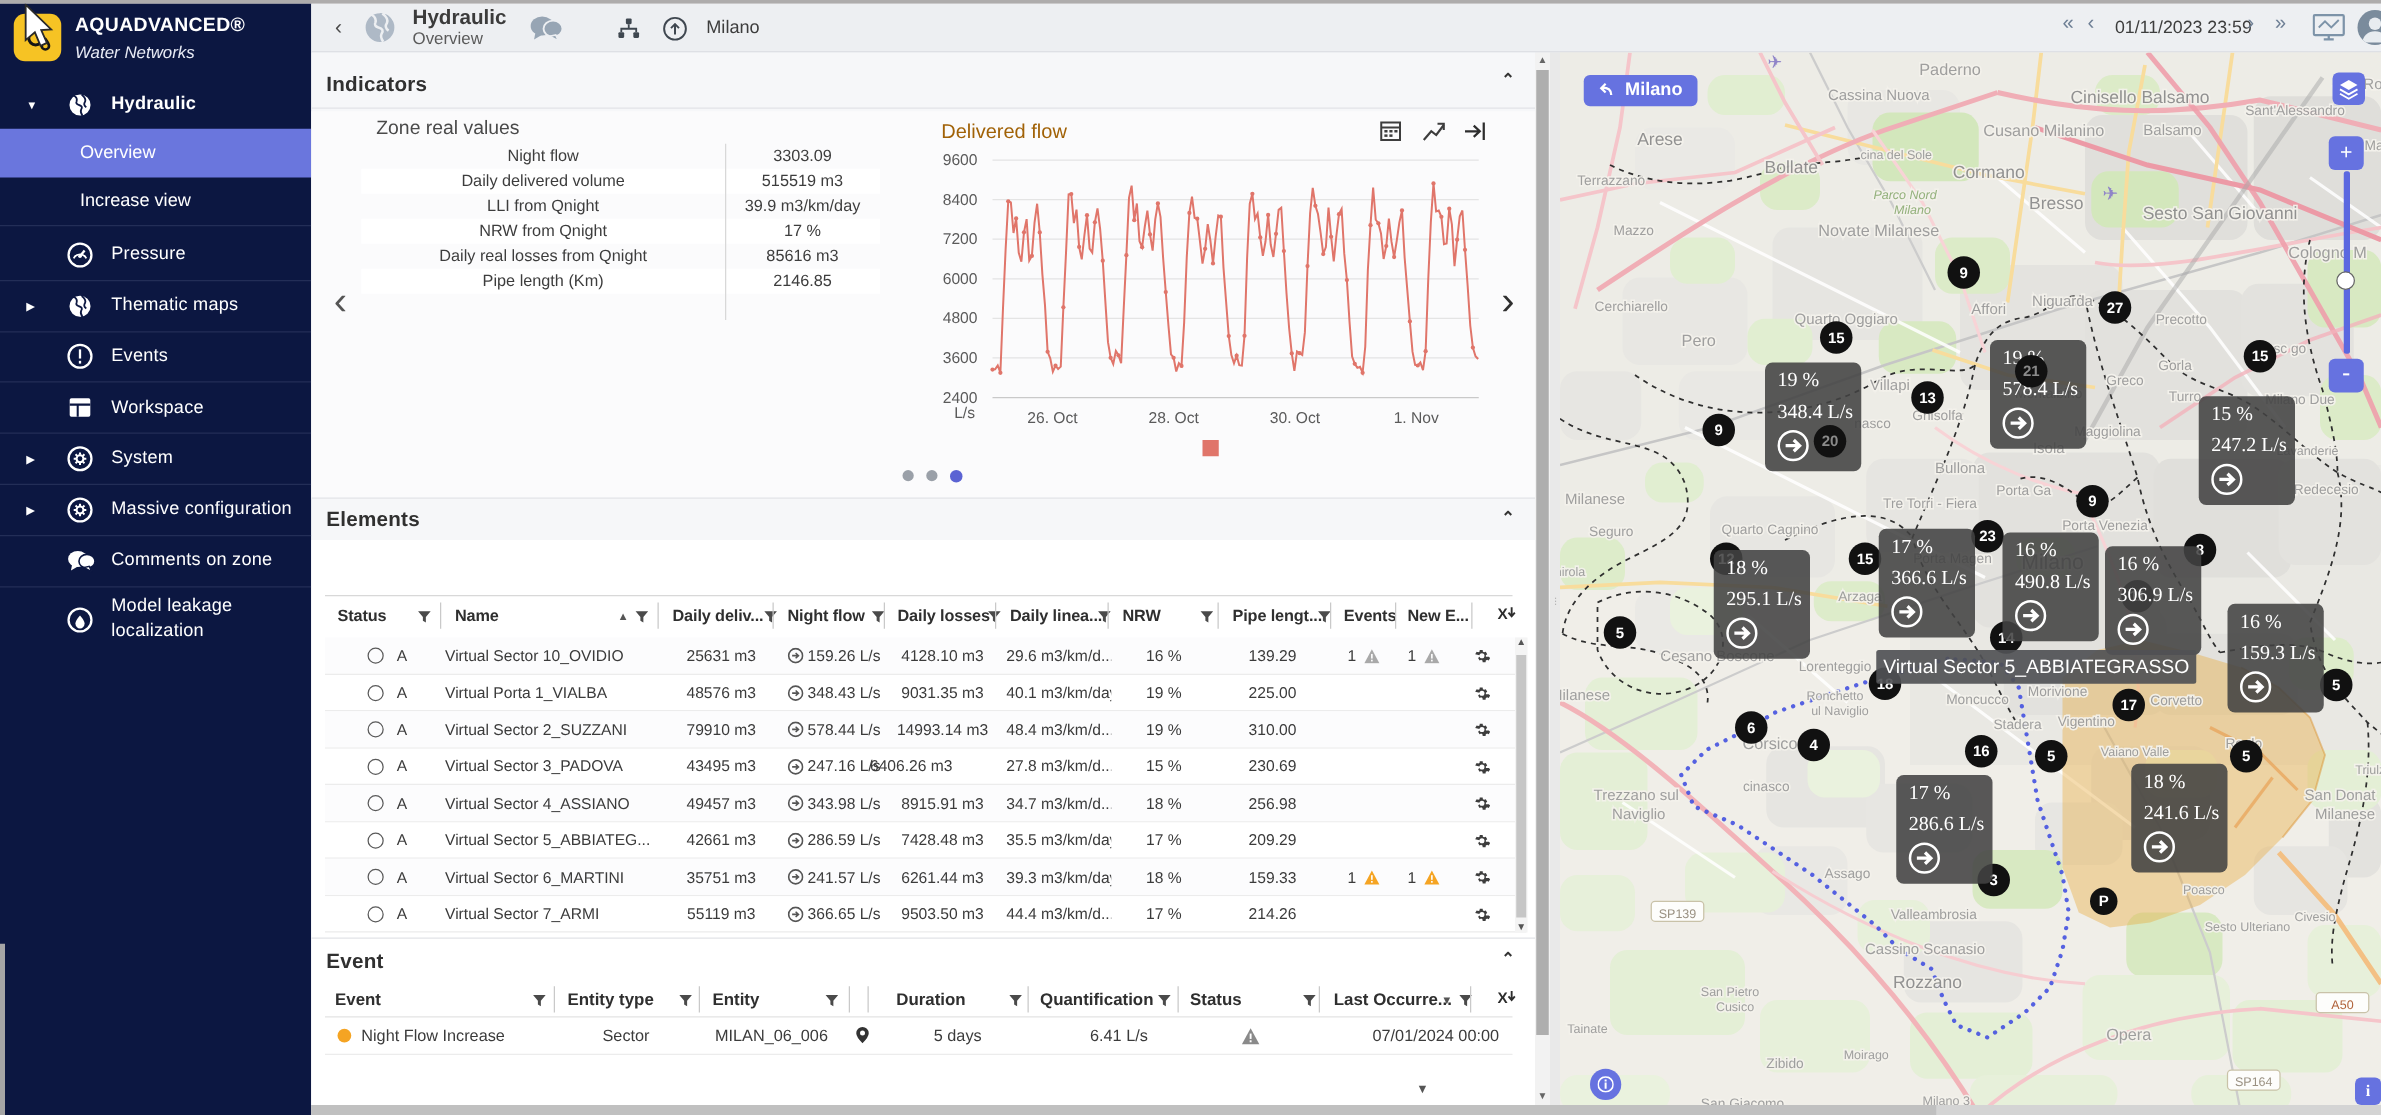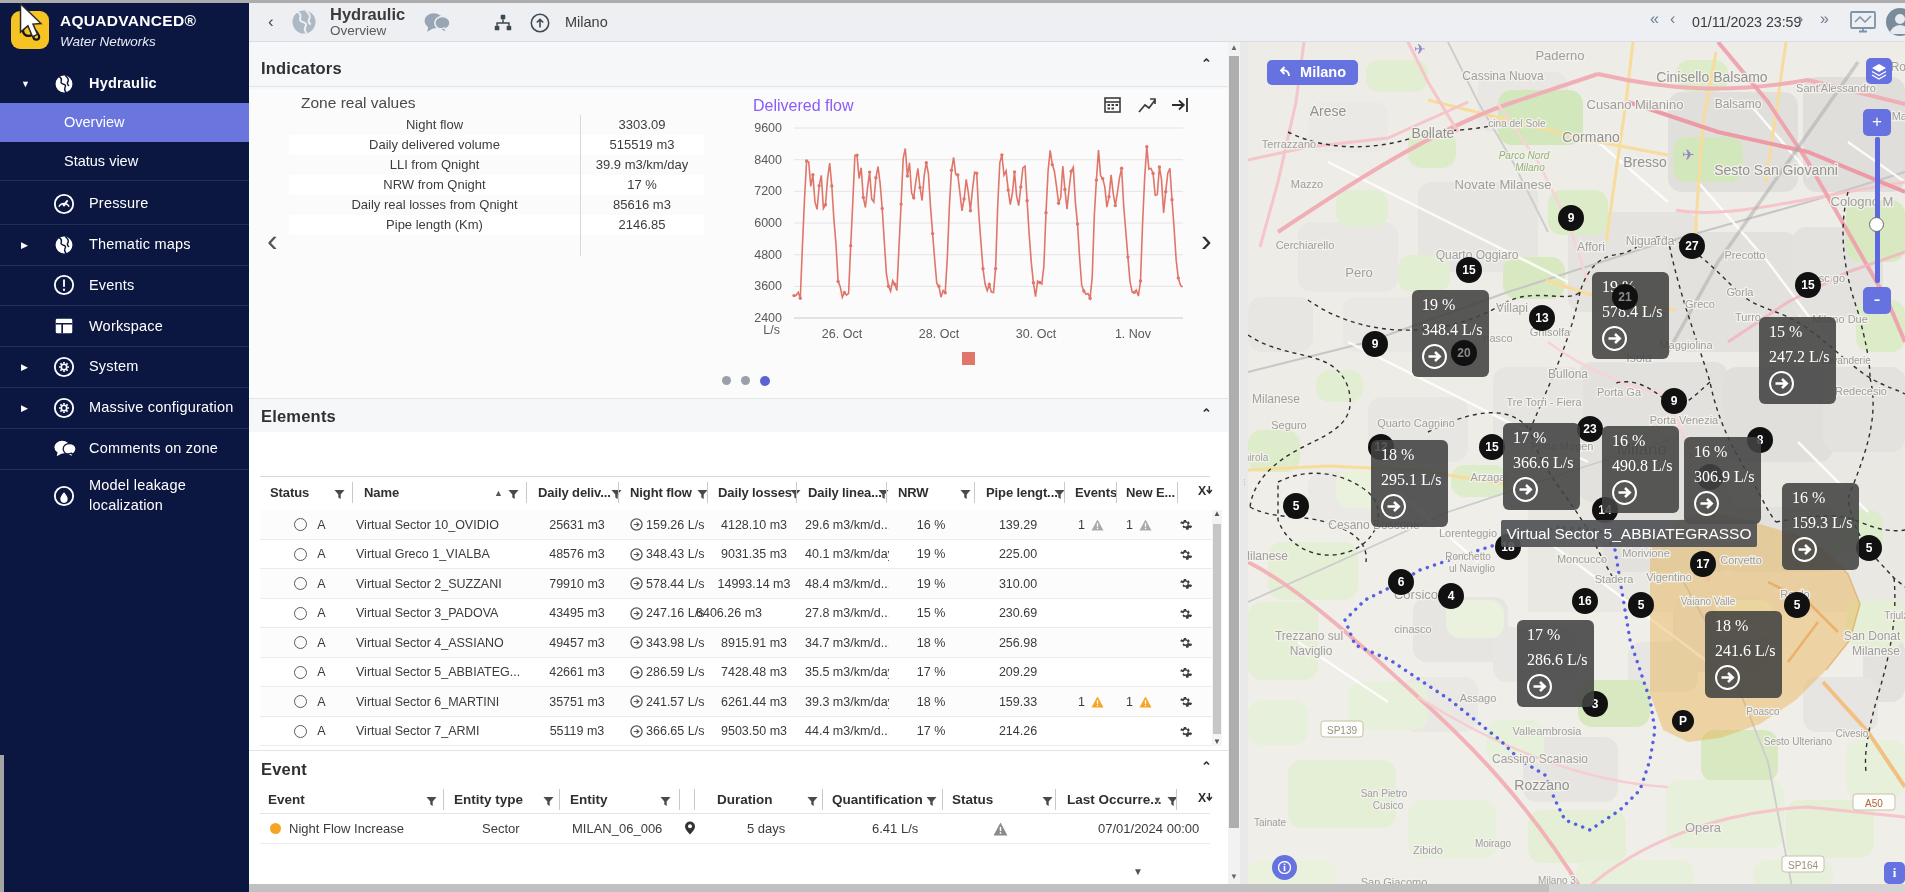--- a/index.html
+++ b/index.html
@@ -87,21 +87,21 @@
         <span class="nico">
           <svg width="22" height="22" viewBox="0 0 24 24">
             <circle cx="12" cy="12" r="10" fill="#fff"></circle>
             <path d="M12,2 a10,10 0 0 0 0,20 a10,10 0 0 0 0,-20 M7,4 q3,2 2,5 q-1,2 2,3 q4,1 2,4 q-1,2 1,5" fill="none" stroke="#0c1741" stroke-width="1.6"></path>
             <path d="M13.5,3 q4,3 3,6 q-2,3 1,5" fill="none" stroke="#0c1741" stroke-width="1.6"></path>
           </svg>
         </span>
         <span class="ntxt" style="font-weight:700">Hydraulic</span>
       </div>
 <div class="nsub sel">Overview</div>
-<div class="nsub" style="border-bottom:1px solid #232e57">Status view</div>
+<div class="nsub" style="border-bottom:1px solid #232e57">Increase view</div>
 <div class="nrow" style="height:40.8px;border-bottom:1px solid #232e57;margin-top:3px;">
         <span class="arr"></span>
         <span class="nico">
           <svg width="22" height="22" viewBox="0 0 24 24">
             <circle cx="12" cy="12" r="10" fill="none" stroke="#fff" stroke-width="2"></circle>
             <path d="M12,13 L16,8" stroke="#fff" stroke-width="2"></path>
             <circle cx="12" cy="13" r="1.6" fill="#fff"></circle>
             <path d="M6.5,15 a6,6 0 0 1 11,0" fill="none" stroke="#fff" stroke-width="1.6"></path>
           </svg>
         </span>
@@ -262,21 +262,21 @@
       <span class="zv">85616 m3</span>
     </div>
 <div class="zrow w" style="top:173px">
       <span class="zl">Pipe length (Km)</span>
       <span class="zv">2146.85</span>
     </div>
   <div class="zdiv"></div>
   <span style="position:absolute;left:18px;top:180px;font-size:32px;color:#555">‹</span>
   <span style="position:absolute;left:952px;top:180px;font-size:32px;color:#2f2f2f">›</span>
 
-  <div style="position:absolute;left:504px;top:55px;font-size:16px;color:#8b5cf6">Delivered flow</div>
+  <div style="position:absolute;left:504px;top:55px;font-size:16px;color:#a16207">Delivered flow</div>
   <svg width="24" height="18" viewBox="0 0 20 18" style="position:absolute;left:853px;top:54px">
       <rect x="1" y="2" width="15" height="14" fill="none" stroke="#3d3d3d" stroke-width="1.6"></rect>
       <path d="M1,6 H16" stroke="#3d3d3d" stroke-width="1.6"></path>
       <g fill="#3d3d3d">
         <rect x="3.5" y="8" width="2.5" height="2"></rect>
         <rect x="7.5" y="8" width="2.5" height="2"></rect>
         <rect x="11.5" y="8" width="2.5" height="2"></rect>
         <rect x="3.5" y="11.5" width="2.5" height="2"></rect>
         <rect x="7.5" y="11.5" width="2.5" height="2"></rect>
       </g>
@@ -479,21 +479,21 @@
           <svg width="15" height="15" viewBox="0 0 24 24">
             <path fill="#3d3d3d" d="M12,8.5a3.5,3.5 0 1,0 0,7 3.5,3.5 0 1,0 0,-7zm9.4,5.1 1.9,1.5-2,3.4-2.3-.9a7.6,7.6 0 0,1-1.7,1l-.3,2.4h-4l-.3-2.4a7.6,7.6 0 0,1-1.7-1l-2.3.9-2-3.4 1.9-1.5a7.8,7.8 0 0,1 0-2.2L2.7,9.9l2-3.4 2.3.9a7.6,7.6 0 0,1 1.7-1L9,4h4l.3,2.4a7.6,7.6 0 0,1 1.7,1l2.3-.9 2,3.4-1.9,1.5a7.8,7.8 0 0,1 0,2.2z" transform="scale(0.93) translate(1,1)"></path>
           </svg>
         </span>
 </div>
 <div class="erow" style="top:497.5px">
 <span class="ec" style="left:25px;width:50px">
           <span class="stc"></span>
           <span style="margin-left:10px">A</span>
         </span>
-<span class="ec el" style="left:96px;width:178px;overflow:hidden">Virtual Greco 1_VIALBA</span>
+<span class="ec el" style="left:96px;width:178px;overflow:hidden">Virtual Porta 1_VIALBA</span>
 <span class="ec" style="left:272px;width:90px">48576 m3</span>
 <span class="ec" style="left:362px;width:90px"><svg width="13" height="13" viewBox="0 0 14 14">
             <circle cx="7" cy="7" r="6" fill="none" stroke="#555" stroke-width="1.4"></circle>
             <path d="M4,7 H9 M7,4.7 L9.5,7 L7,9.3" stroke="#555" stroke-width="1.3" fill="none"></path>
           </svg>&nbsp;348.43 L/s</span>
 <span class="ec" style="left:450px;width:88px">9031.35 m3</span>
 <span class="ec el" style="left:545px;width:84px;overflow:hidden">40.1 m3/km/day</span>
 <span class="ec" style="left:628px;width:86px">19 %</span>
 <span class="ec" style="left:714px;width:88px">225.00</span>
 <span class="ec" style="left:808px;width:46px"></span>

